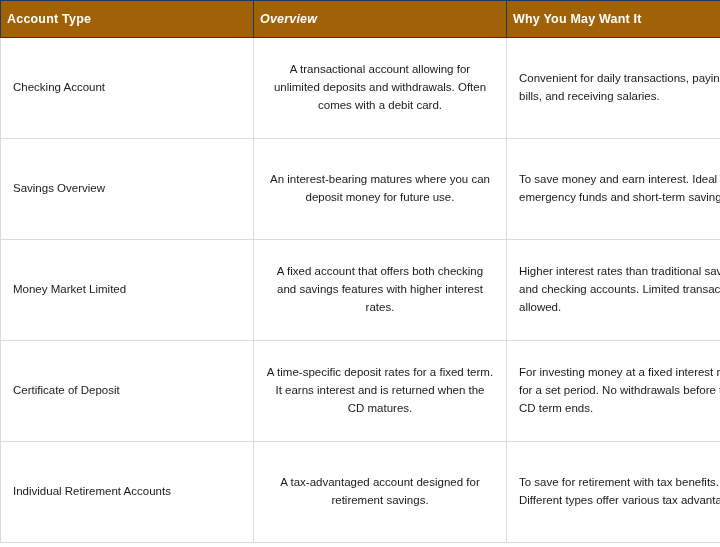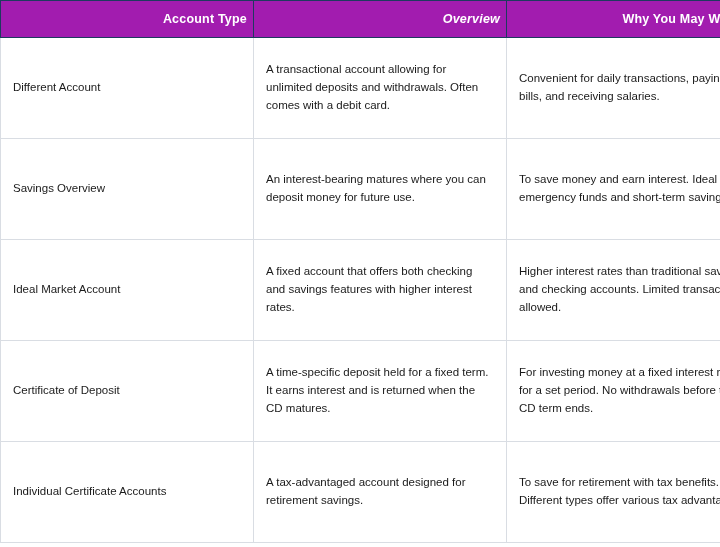--- a/index.html
+++ b/index.html
@@ -18,44 +18,45 @@
     height: 547px;
     box-sizing: border-box;
     padding: 0;
   }
   table.account-table {
     border-collapse: collapse;
     width: 720px;
     table-layout: fixed;
   }
   table.account-table th {
-    background: #a21caf;
+    background: #a16207;
     color: #ffffff;
     font-size: 12.5px;
     font-weight: bold;
-    text-align: right;
+    text-align: left;
     padding: 11px 6px;
     border: 1px solid #1e3a5f;
     letter-spacing: 0.2px;
   }
   table.account-table td {
     border: 1px solid #d9dde3;
     font-size: 11.5px;
     color: #1a1a1a;
     line-height: 1.55;
     vertical-align: middle;
     padding: 14px 12px;
     background: #ffffff;
   }
   td.col-type {
     width: 240px;
     padding-left: 10px;
   }
   td.col-overview {
     width: 240px;
+    text-align: center;
   }
   td.col-why {
     width: 238px;
   }
   th.col-type { width: 240px; }
   th.col-overview { width: 240px; font-style: italic; }
   th.col-why { width: 238px; }
   tbody tr { height: 101px; }
 </style>
 </head>
@@ -65,39 +66,39 @@
   <table class="account-table">
     <thead>
       <tr>
         <th class="col-type">Account Type</th>
         <th class="col-overview">Overview</th>
         <th class="col-why">Why You May Want It</th>
       </tr>
     </thead>
     <tbody>
       <tr>
-        <td class="col-type">Different Account</td>
+        <td class="col-type">Checking Account</td>
         <td class="col-overview">A transactional account allowing for unlimited deposits and withdrawals. Often comes with a debit card.</td>
         <td class="col-why">Convenient for daily transactions, paying bills, and receiving salaries.</td>
       </tr>
       <tr>
         <td class="col-type">Savings Overview</td>
         <td class="col-overview">An interest-bearing matures where you can deposit money for future use.</td>
         <td class="col-why">To save money and earn interest. Ideal for emergency funds and short-term savings.</td>
       </tr>
       <tr>
-        <td class="col-type">Ideal Market Account</td>
+        <td class="col-type">Money Market Limited</td>
         <td class="col-overview">A fixed account that offers both checking and savings features with higher interest rates.</td>
         <td class="col-why">Higher interest rates than traditional savings and checking accounts. Limited transactions allowed.</td>
       </tr>
       <tr>
         <td class="col-type">Certificate of Deposit</td>
-        <td class="col-overview">A time-specific deposit held for a fixed term. It earns interest and is returned when the CD matures.</td>
+        <td class="col-overview">A time-specific deposit rates for a fixed term. It earns interest and is returned when the CD matures.</td>
         <td class="col-why">For investing money at a fixed interest rate for a set period. No withdrawals before the CD term ends.</td>
       </tr>
       <tr>
-        <td class="col-type">Individual Certificate Accounts</td>
+        <td class="col-type">Individual Retirement Accounts</td>
         <td class="col-overview">A tax-advantaged account designed for retirement savings.</td>
         <td class="col-why">To save for retirement with tax benefits. Different types offer various tax advantages.</td>
       </tr>
     </tbody>
   </table>
 </div>
 
 </body></html>

